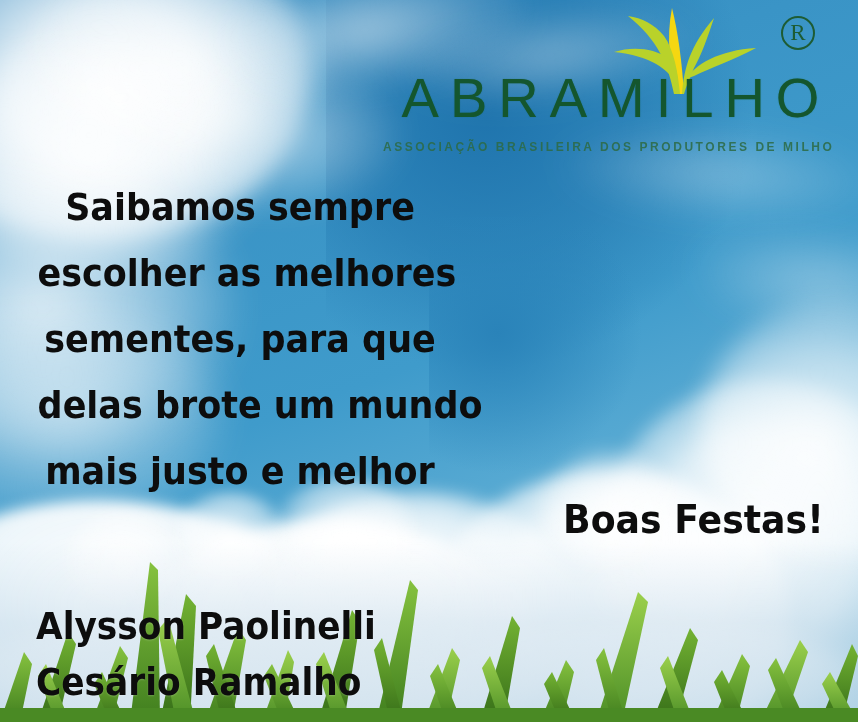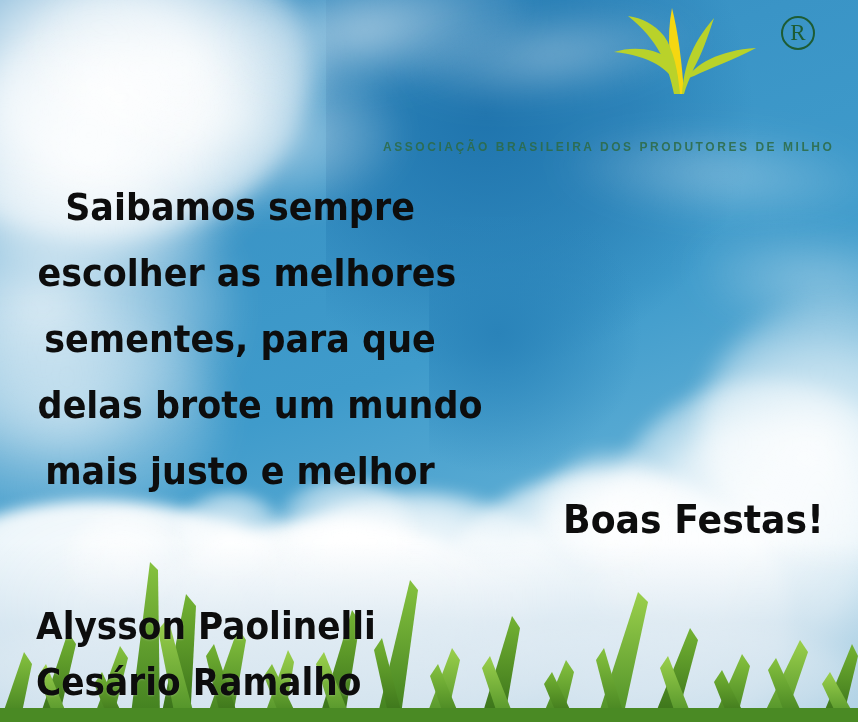--- a/index.html
+++ b/index.html
@@ -294,20 +294,21 @@
     <div class="mark">
       <svg viewBox="0 0 160 95">
         <path d="M78 92 C72 64 68 36 74 6 C80 30 84 60 86 92 Z" fill="#f5d711"></path>
         <path d="M76 92 C70 62 60 38 30 14 C44 16 56 22 66 34 C76 48 80 70 82 92 Z" fill="#b9d22a"></path>
         <path d="M84 92 C86 66 92 44 116 16 C110 34 104 52 96 66 C92 76 88 84 86 92 Z" fill="#b9d22a"></path>
         <path d="M80 84 C70 66 52 54 16 50 C34 44 56 46 70 56 C78 62 80 72 80 84 Z" fill="#b9d22a"></path>
         <path d="M86 80 C96 62 122 48 158 46 C136 58 112 66 96 74 C90 76 88 78 86 80 Z" fill="#b9d22a"></path>
       </svg>
     </div>
     <div class="reg">R</div>
+    <div class="wordmark">ABRAMILHO</div>
     <div class="tagline">ASSOCIAÇÃO BRASILEIRA DOS PRODUTORES DE MILHO</div>
   </div>
 
   <div id="quote">
     <span class="qline q1">Saibamos sempre</span>
     <span class="qline q2">escolher as melhores</span>
     <span class="qline q3">sementes, para que</span>
     <span class="qline q4">delas brote um mundo</span>
     <span class="qline q5">mais justo e melhor</span>
   </div>

